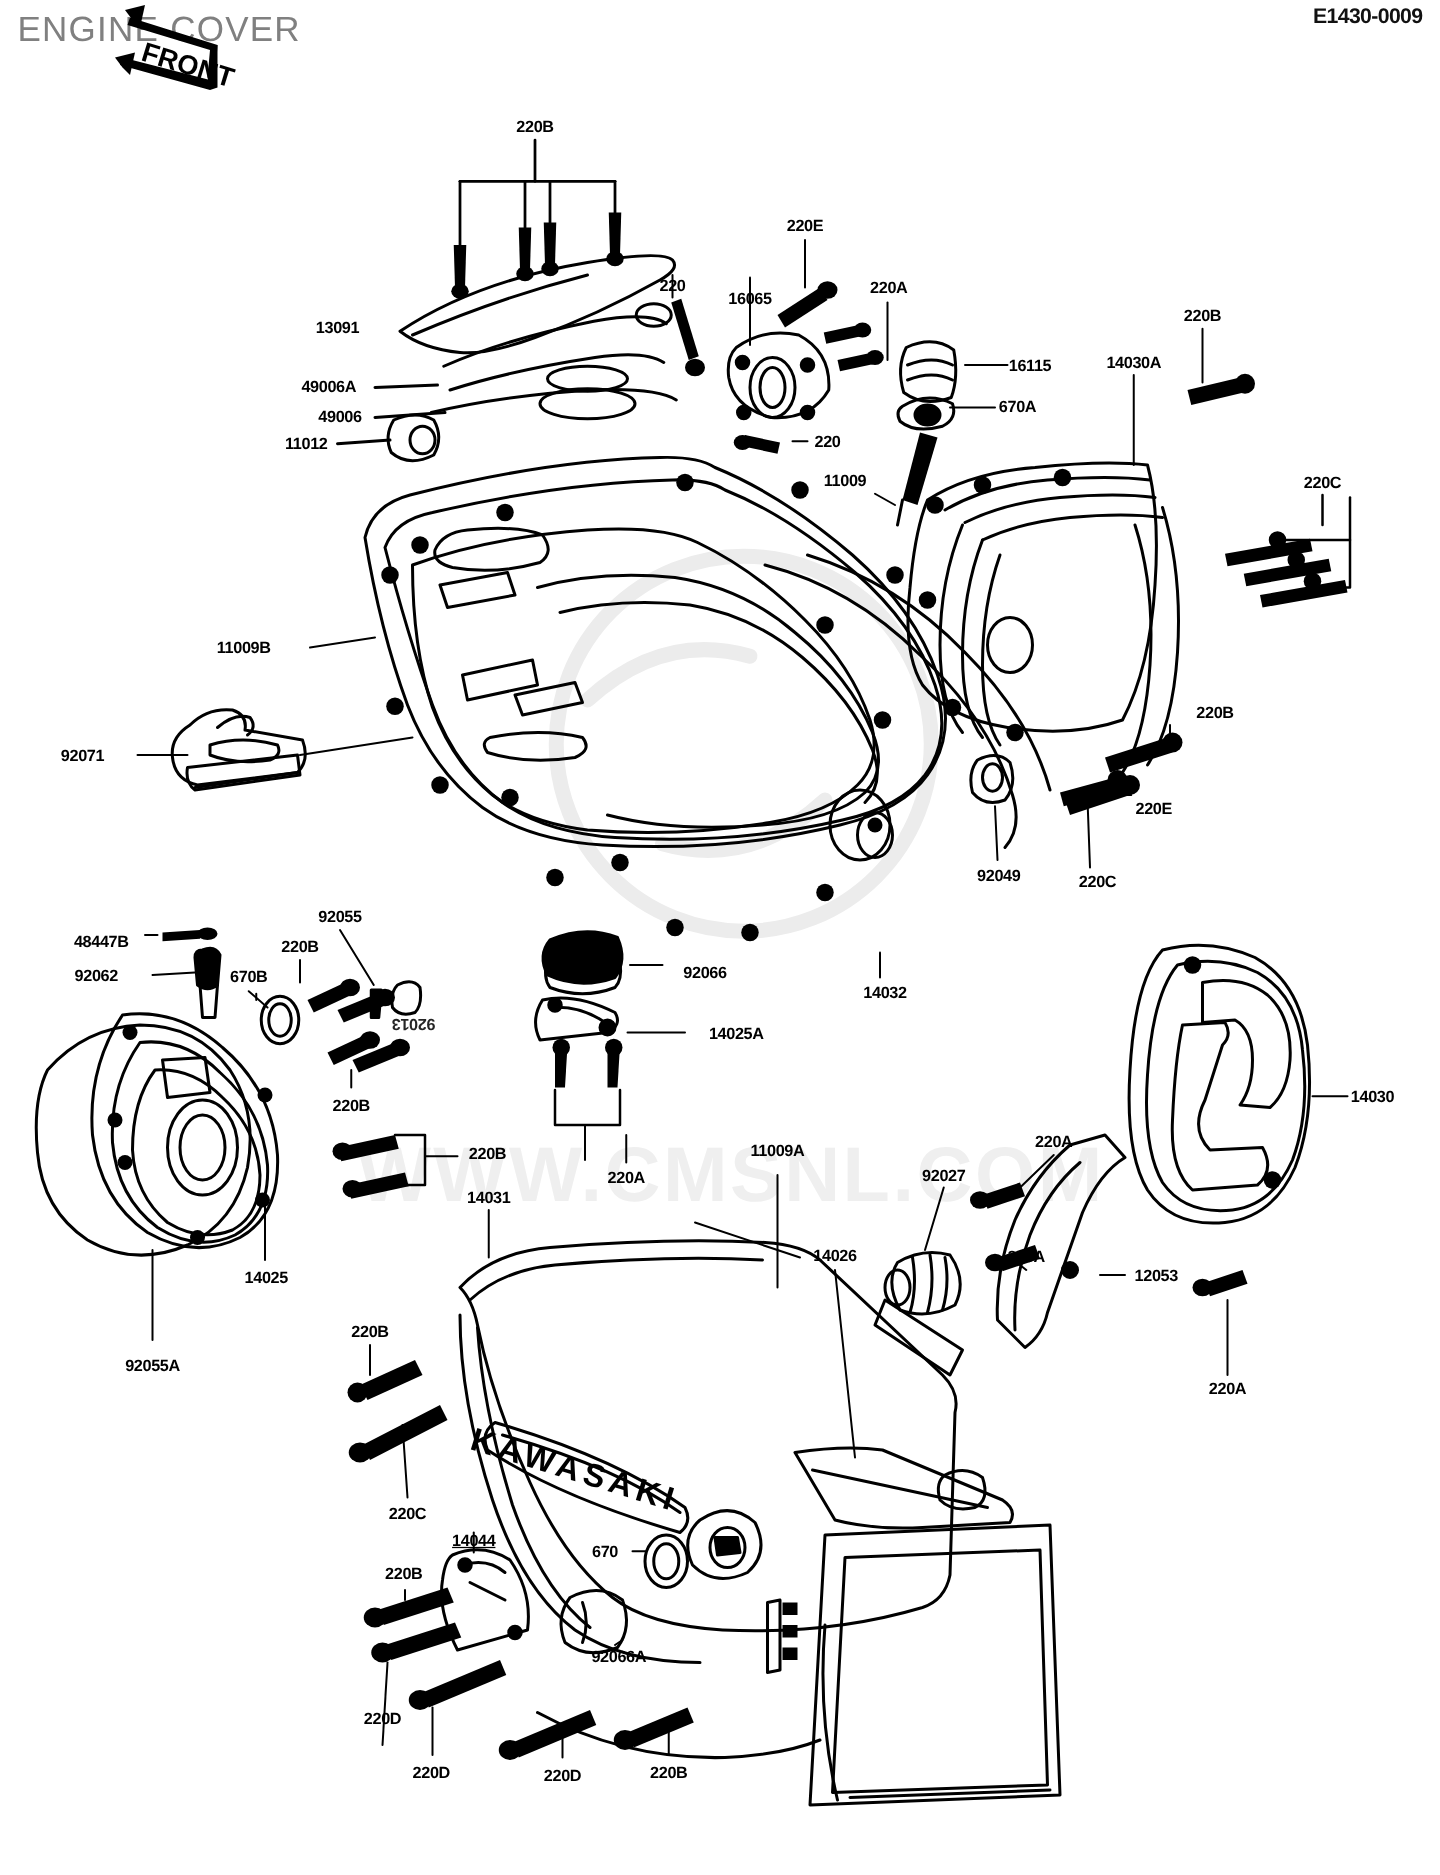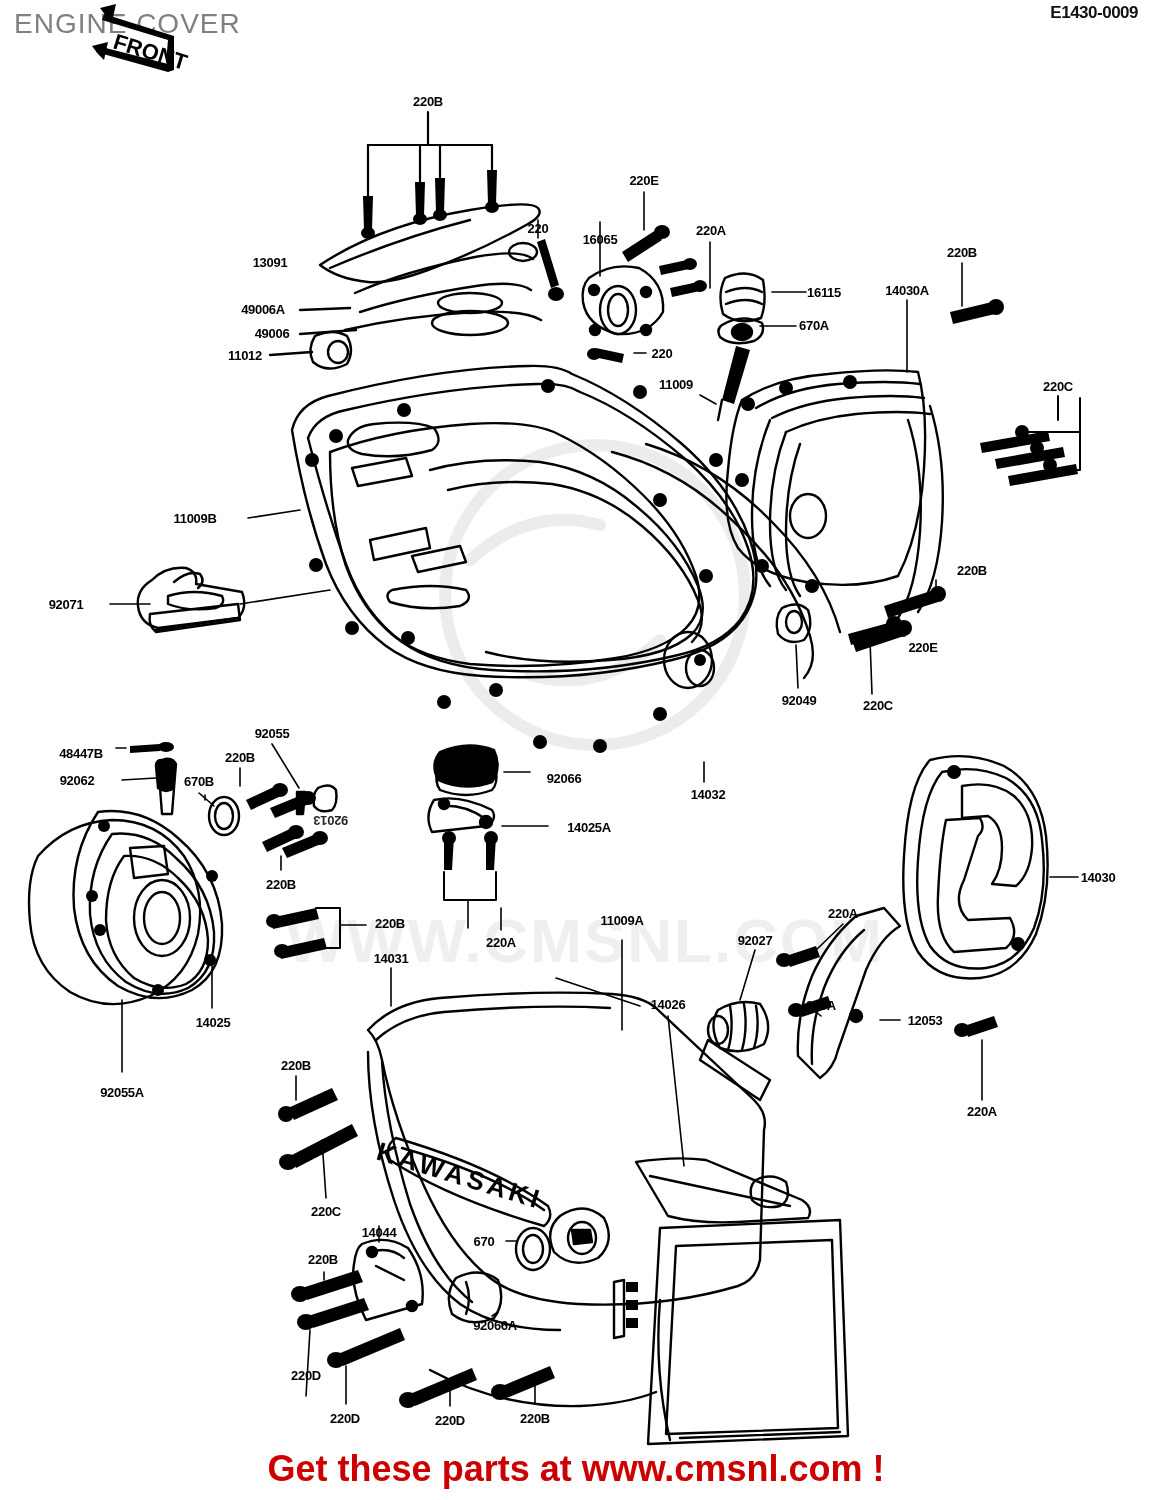--- a/index.html
+++ b/index.html
@@ -601,25 +601,24 @@
       <div class="callout" style="left: 501px; top: 942px;">220A</div>
       <div class="callout" style="left: 391px; top: 958px;">14031</div>
       <div class="callout" style="left: 668px; top: 1004px;">14026</div>
       <div class="callout" style="left: 213px; top: 1022px;">14025</div>
       <div class="callout" style="left: 821px; top: 1005px;">220A</div>
       <div class="callout" style="left: 925px; top: 1020px;">12053</div>
       <div class="callout" style="left: 296px; top: 1065px;">220B</div>
       <div class="callout" style="left: 122px; top: 1092px;">92055A</div>
       <div class="callout" style="left: 982px; top: 1111px;">220A</div>
       <div class="callout" style="left: 326px; top: 1211px;">220C</div>
-      <div class="callout" style="left: 379px; top: 1232px;">14044</div>
+      <div class="callout" style="left: 379px; top: 1232px; text-decoration: underline;">14044</div>
       <div class="callout" style="left: 323px; top: 1259px;">220B</div>
       <div class="callout" style="left: 484px; top: 1241px;">670</div>
       <div class="callout" style="left: 495px; top: 1325px;">92066A</div>
       <div class="callout" style="left: 306px; top: 1375px;">220D</div>
       <div class="callout" style="left: 345px; top: 1418px;">220D</div>
       <div class="callout" style="left: 450px; top: 1420px;">220D</div>
       <div class="callout" style="left: 535px; top: 1418px;">220B</div>
     </div>
 
-  <div class="footer-cta">Get these parts at www.cmsnl.com !</div>
 
 </div>
 
 </body></html>

